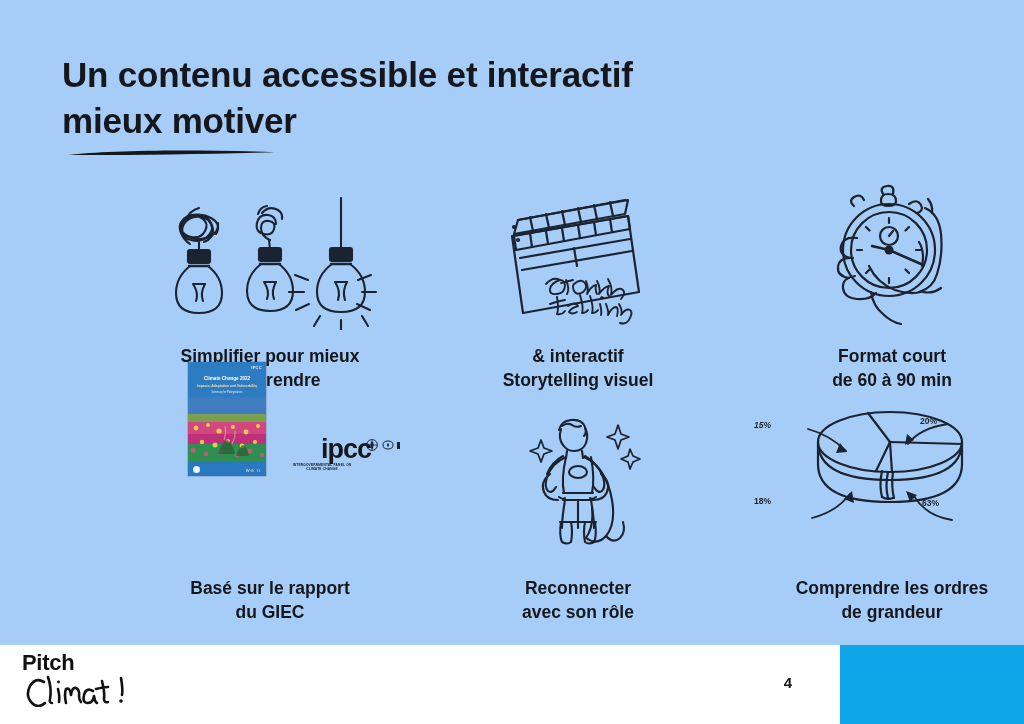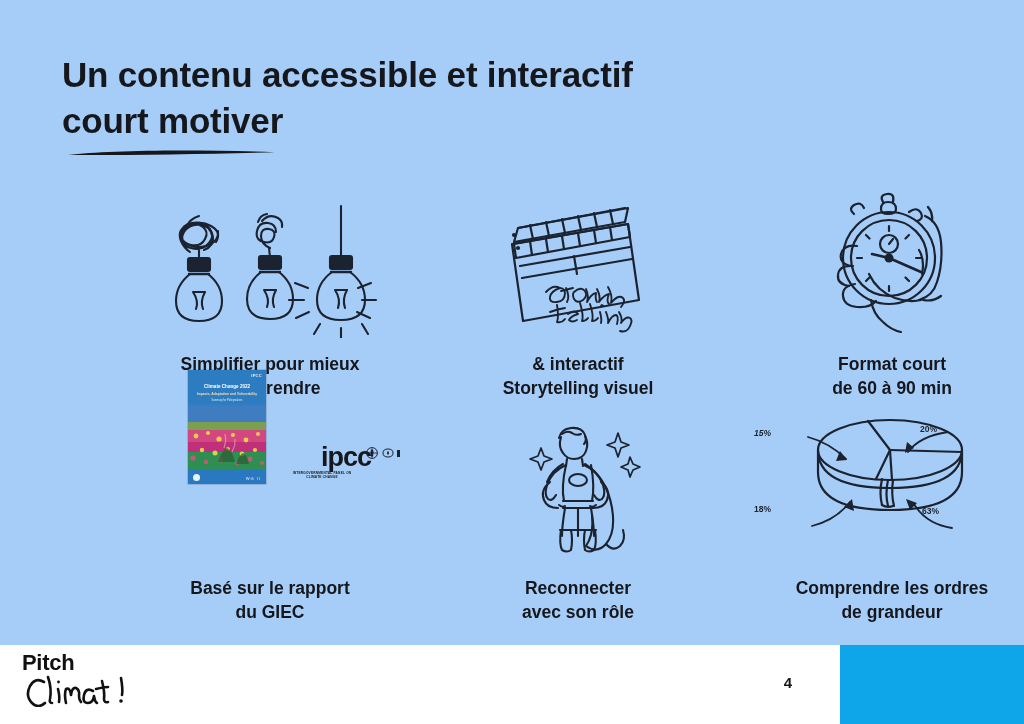--- a/index.html
+++ b/index.html
@@ -46,21 +46,21 @@
   #title-underline {
     margin-top: 2px;
     margin-left: 4px;
     width: 212px;
     height: 10px;
   }
   
   #grid {
     position: absolute;
     left: 62px;
-    top: 188px;
+    top: 180px;
     width: 900px;
     height: 440px;
   }
   .card {
     position: absolute;
     width: 300px;
     text-align: center;
   }
   .card-r1 { top: 0; }
   .card-r2 { top: 228px; }
@@ -77,21 +77,21 @@
   .art-r2 {
     height: 140px;
   }
   .caption {
     margin-top: 14px;
     font-size: 17.5px;
     font-weight: bold;
     color: #15171c;
     line-height: 24px;
   }
-  .caption-r2 { margin-top: 20px; }
+  .caption-r2 { margin-top: 28px; }
   .ink { fill: none; stroke: #1b2230; stroke-linecap: round; stroke-linejoin: round; }
   .ink-fill { fill: #1b2230; stroke: none; }
 
   
   .book-wrap {
     position: relative;
     width: 300px;
     height: 150px;
   }
   #book-cover {
@@ -247,21 +247,21 @@
 </style>
 </head>
 <body>
 
 <div id="slide">
 
   <div id="canvas"></div>
 
   <div id="title-block">
     <div class="title-line">Un contenu accessible et interactif</div>
-    <div class="title-line">court motiver</div>
+    <div class="title-line">mieux motiver</div>
     <svg id="title-underline" viewBox="0 0 212 10">
       <path d="M2 7 C40 2.5 120 1.2 209 4.2 C150 5.8 70 7.2 2 7 Z" fill="#15171c"></path>
     </svg>
   </div>
 
   <div id="grid">
 
     <div class="card card-r1 card-c1">
       <div class="art">
         <svg width="216" height="150" viewBox="0 0 216 150">

